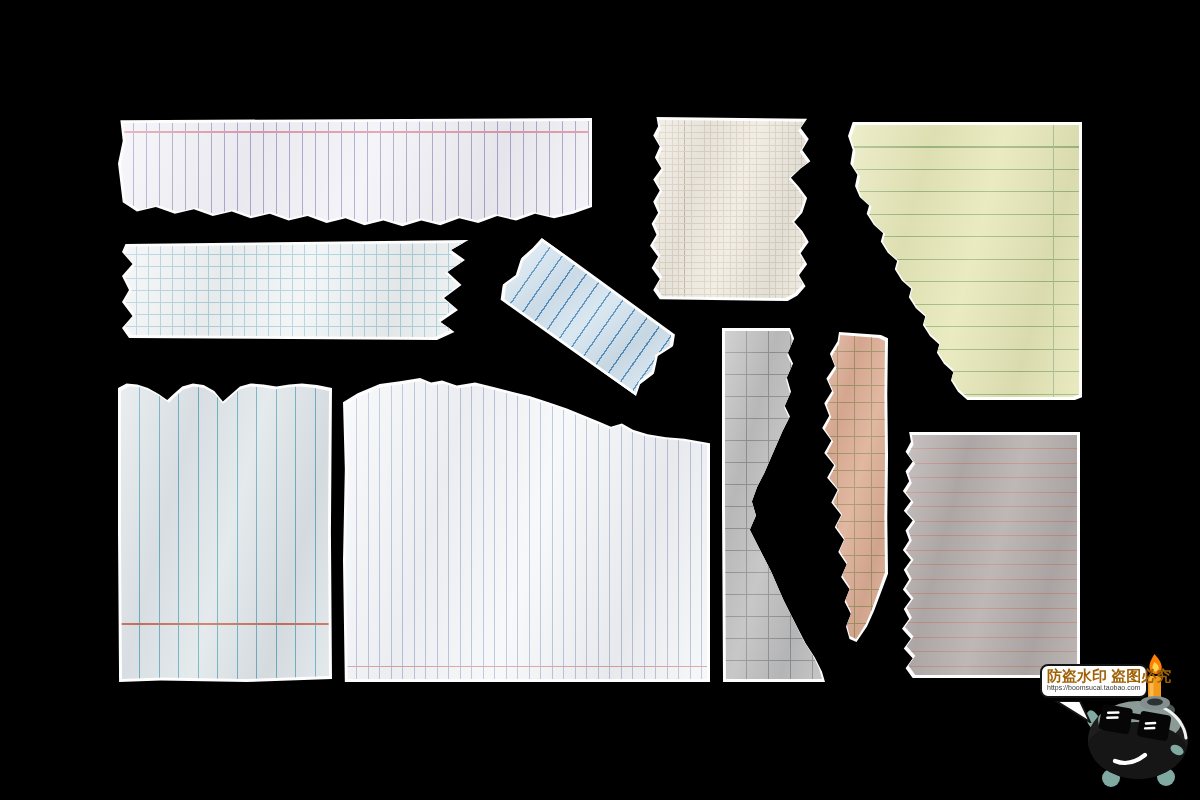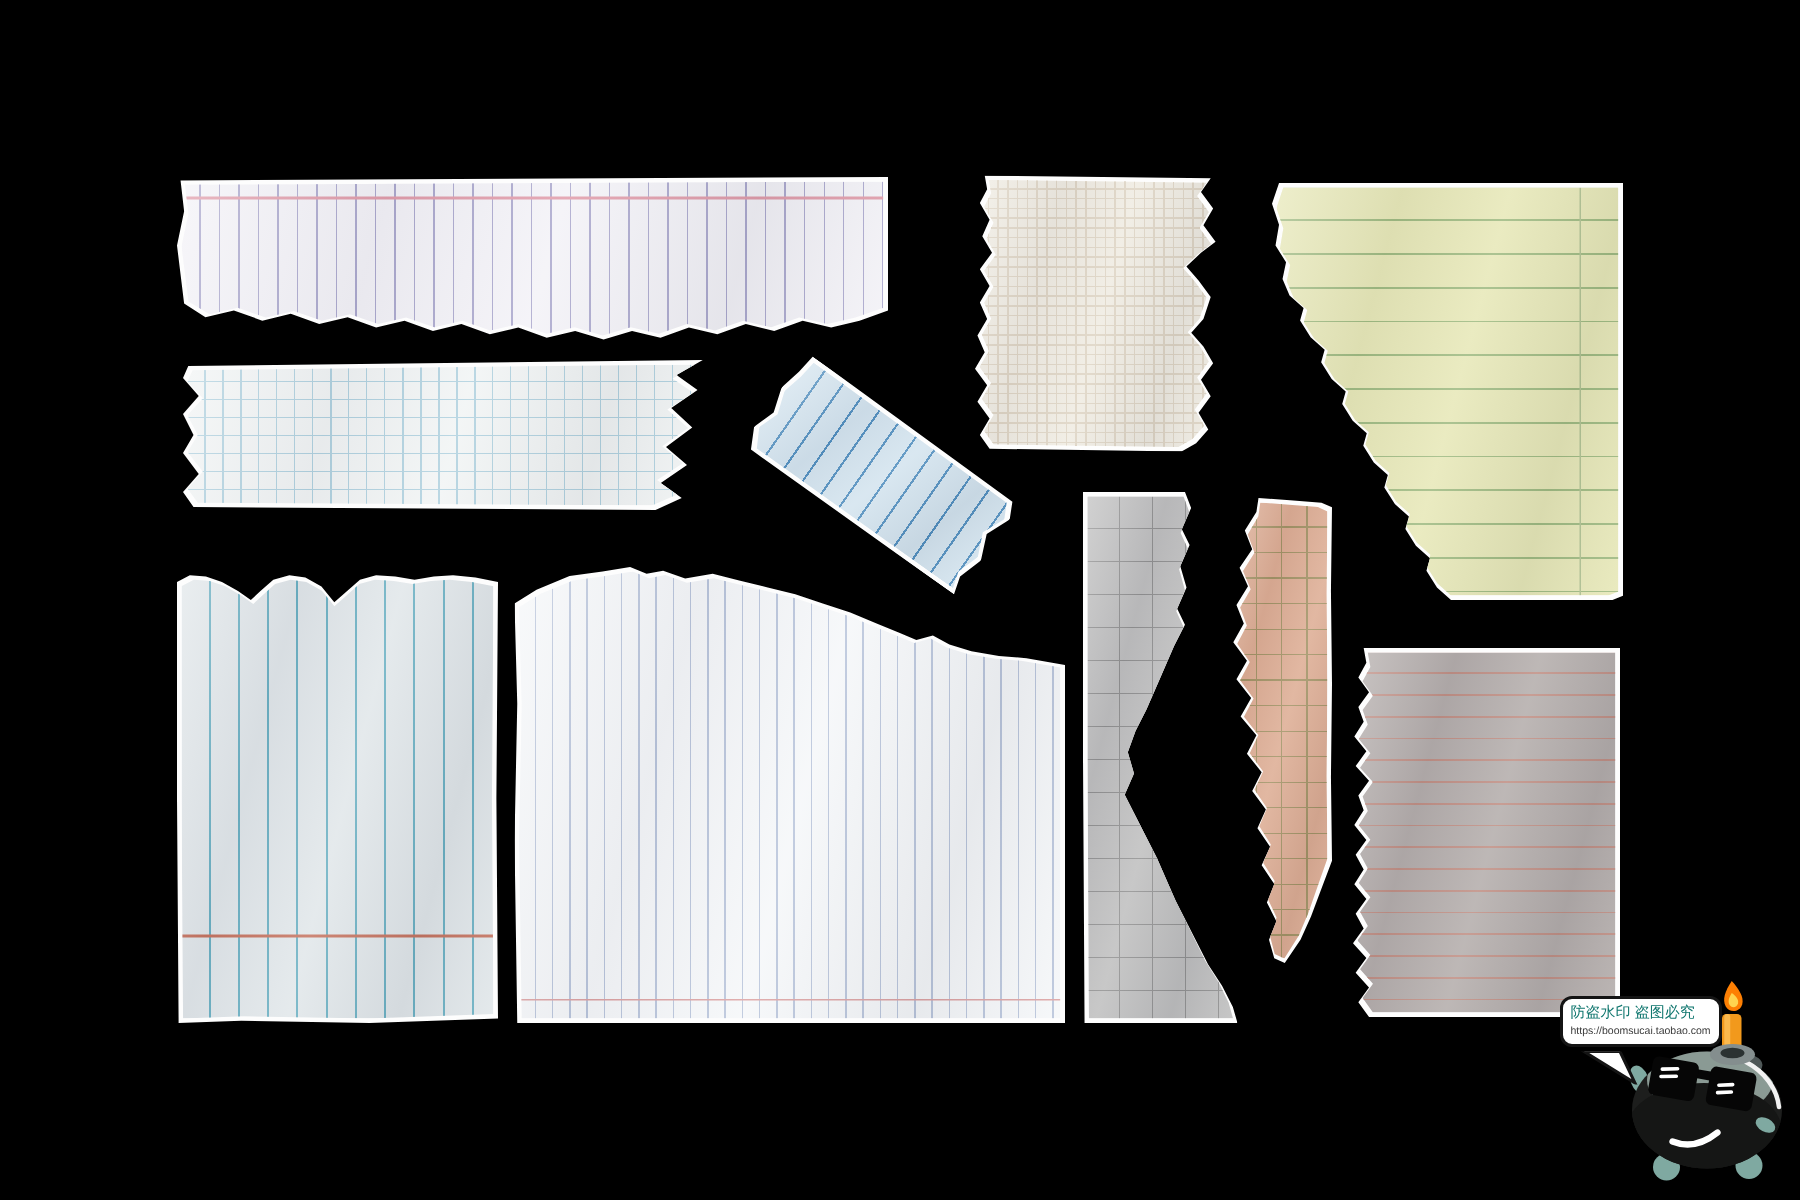--- a/index.html
+++ b/index.html
@@ -7,21 +7,21 @@
          font-family:"Liberation Sans",sans-serif;}
   .piece{position:absolute;}
   .piece-inner{position:absolute;inset:3px;}
   .accent{position:absolute;}
   .sheen{position:absolute;inset:0;pointer-events:none;
     background:linear-gradient(105deg,rgba(255,255,255,.30) 0%,rgba(110,110,130,.07) 28%,
       rgba(255,255,255,.16) 52%,rgba(90,95,110,.09) 78%,rgba(255,255,255,.14) 100%);}
   .bubble{position:absolute;left:1040px;top:664px;width:108px;background:#fff;
     border:2px solid #141414;border-radius:8px;padding:3px 4px 4px 5px;z-index:6;
     box-sizing:border-box;}
-  .bubble-line1{font-size:10px;font-weight:400;color:#0f766e;white-space:nowrap;line-height:14px;letter-spacing:0px;}
+  .bubble-line1{font-size:15px;font-weight:700;color:#a16207;white-space:nowrap;line-height:14px;letter-spacing:0px;}
   .bubble-line2{font-size:7px;color:#3a3a3a;white-space:nowrap;line-height:8px;margin-top:1px;}
   .tail{position:absolute;left:1052px;top:701px;z-index:5;}
   .bomb{position:absolute;left:1082px;top:650px;z-index:4;}
 </style>
 </head>
 <body>
 
 <div class="scene">
   <div id="papers">
       <div class="piece" style="left: 118px; top: 118px; width: 474px; height: 114px; clip-path: polygon(0.5% 2%, 100% 0%, 100% 78%, 96% 84%, 92% 88%, 88% 84%, 84% 90%, 80% 86%, 76% 92%, 72% 88%, 68% 94%, 64% 90%, 60% 95%, 56% 90%, 52% 94%, 48% 88%, 44% 92%, 40% 86%, 36% 90%, 32% 84%, 28% 88%, 24% 82%, 20% 86%, 16% 80%, 12% 84%, 8% 78%, 4% 82%, 1% 74%, 0% 40%, 1% 20%); background: rgb(253, 253, 253);">

